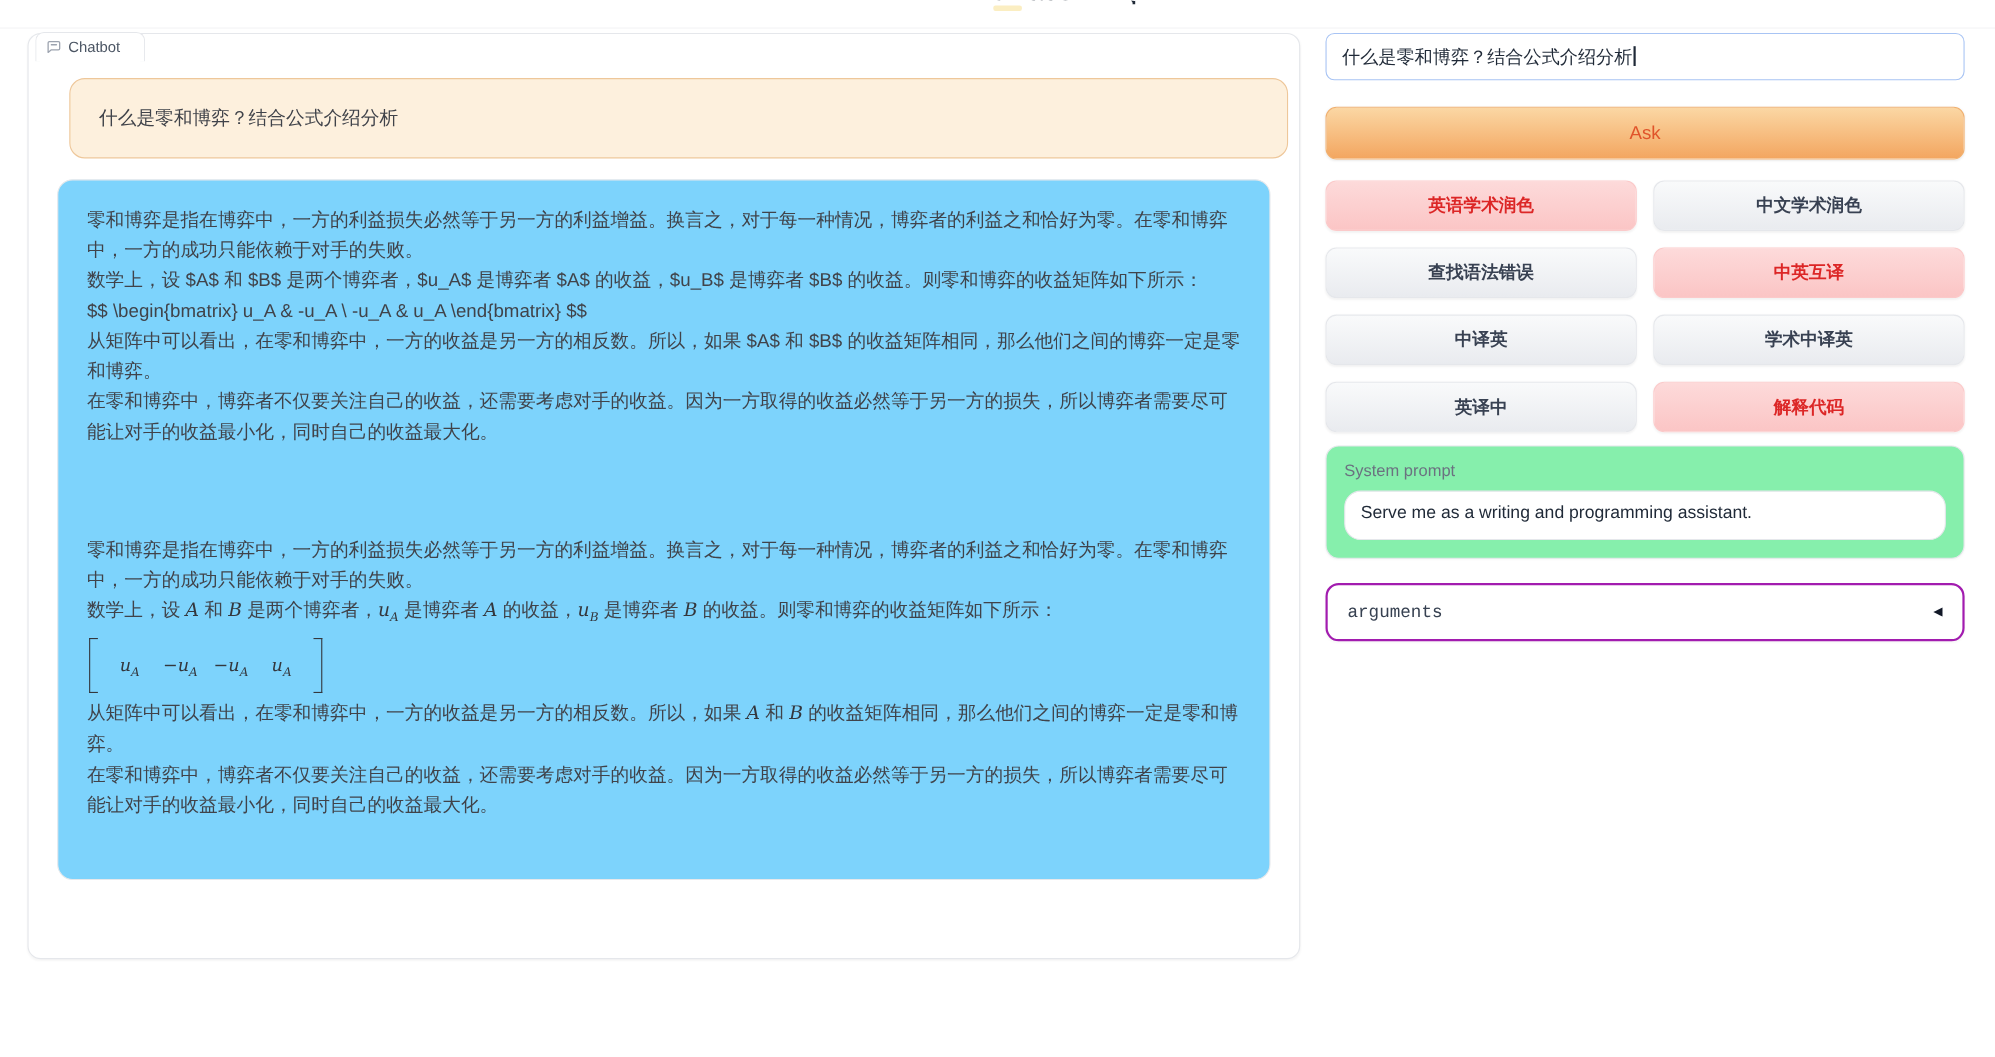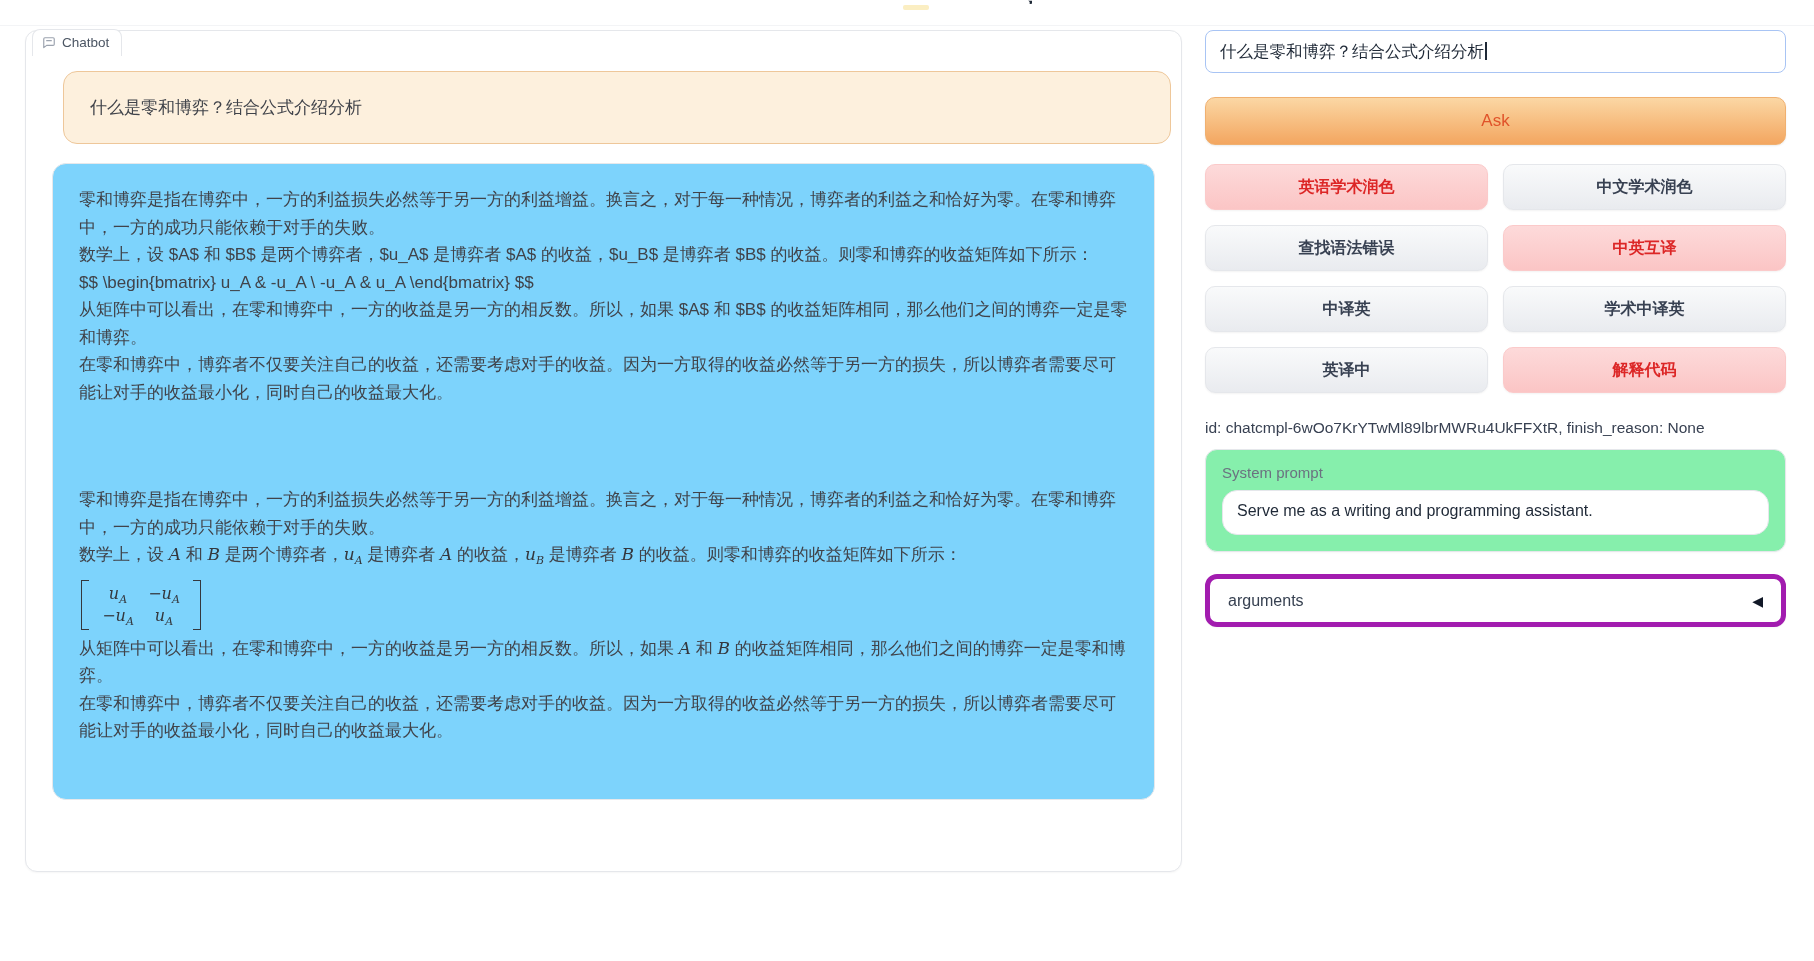--- a/index.html
+++ b/index.html
@@ -17,21 +17,21 @@
   
   .chat-panel{
     position:absolute;left:25px;top:30px;width:1155px;height:840px;
     background:#fff;border:1px solid #e5e7eb;border-radius:12px;
     box-shadow:0 1px 2px rgba(0,0,0,.04);
   }
   .chat-label-tab{
     position:absolute;top:-2px;left:6px;z-index:2;
     display:flex;align-items:center;gap:6px;
     background:#fff;border:1px solid #e5e7eb;border-bottom:none;
-    border-radius:8px 8px 0 0;padding:5px 12px 6px 9px;
+    border-radius:8px 8px 0 0;padding:5px 22px 6px 9px;
     font-size:13.5px;color:#4b5563;
   }
   .chat-label-tab svg{display:block;}
   .msg-user{
     position:absolute;left:37px;top:40px;width:1054px;min-height:26px;
     background:#fdf0dd;border:1px solid #eec79a;border-radius:14px;
     padding:22px 26px;font-size:17px;line-height:27px;color:#40434a;
   }
   .msg-bot{
     position:absolute;left:26px;top:132px;width:1049px;height:591px;
@@ -41,21 +41,21 @@
   }
   .msg-bot .para{margin:0;}
   .copy-gap{height:80px;}
   .mi{font-family:"DejaVu Serif","Liberation Serif",serif;font-style:italic;color:#34373d;}
   .mi sub{font-size:11px;font-style:italic;}
   
   .matrix{display:flex;align-items:center;margin:4px 0 4px 2px;height:52px;}
   .bracket{display:inline-block;height:48px;width:7px;}
   .bracket.bl{border-left:1.7px solid #34373d;border-top:1.7px solid #34373d;border-bottom:1.7px solid #34373d;}
   .bracket.br{border-right:1.7px solid #34373d;border-top:1.7px solid #34373d;border-bottom:1.7px solid #34373d;}
-  .mcells{display:inline-flex;flex-direction:column;justify-content:center;padding:0 6px;}
+  .mcells{display:inline-flex;justify-content:center;padding:0 6px;}
   .mrow{display:flex;line-height:22px;height:22px;}
   .mcell{display:inline-block;min-width:46px;text-align:center;font-size:16px;}
 
   
   .controls{position:absolute;left:1205px;top:30px;width:581px;}
   .question-box{
     box-sizing:border-box;width:100%;height:43px;
     border:1px solid #a8c4f4;border-radius:8px;background:#fff;
     padding:10px 14px;font-size:16.5px;color:#1f2937;white-space:nowrap;overflow:hidden;
   }
@@ -89,23 +89,23 @@
     padding:14px 16px 16px 16px;box-shadow:0 1px 2px rgba(0,0,0,.03);
   }
   .sys-label{font-size:15px;color:#6b7280;}
   .sys-input{
     box-sizing:border-box;margin-top:9px;width:100%;height:45px;
     border:1px solid #e5e7eb;border-radius:15px;background:#fff;
     padding:11px 14px;font-size:16px;color:#1f2937;white-space:nowrap;overflow:hidden;
   }
   .args-panel{
     box-sizing:border-box;margin-top:22px;width:100%;height:53px;
-    border:5px solid #a21caf;border-radius:12px;background:#fff;
+    border:2px solid #a21caf;border-radius:12px;background:#fff;
     display:flex;align-items:center;justify-content:space-between;
-    padding:16px 18px;cursor:pointer;box-shadow:0 1px 2px rgba(0,0,0,.03);
+    padding:16px 18px;cursor:pointer;box-shadow:0 1px 2px rgba(0,0,0,.03);font-family:Liberation Mono, monospace;
   }
   .args-label{font-size:16px;color:#374151;}
   .args-arrow{font-size:14px;color:#111827;}
 </style>
 </head>
 <body>
 
 <div class="hairline"></div>
 
 <div class="title-clip">
@@ -178,21 +178,20 @@
     <button class="fn-btn pink">英语学术润色</button>
     <button class="fn-btn gray">中文学术润色</button>
     <button class="fn-btn gray">查找语法错误</button>
     <button class="fn-btn pink">中英互译</button>
     <button class="fn-btn gray">中译英</button>
     <button class="fn-btn gray">学术中译英</button>
     <button class="fn-btn gray">英译中</button>
     <button class="fn-btn pink">解释代码</button>
   </div>
 
-  <p class="status-line">id: chatcmpl-6wOo7KrYTwMl89lbrMWRu4UkFFXtR, finish_reason: None</p>
 
   <div class="sys-panel">
     <div class="sys-label">System prompt</div>
     <div class="sys-input">
       <span>Serve me as a writing and programming assistant.</span>
     </div>
   </div>
 
   <div class="args-panel">
     <span class="args-label">arguments</span>

